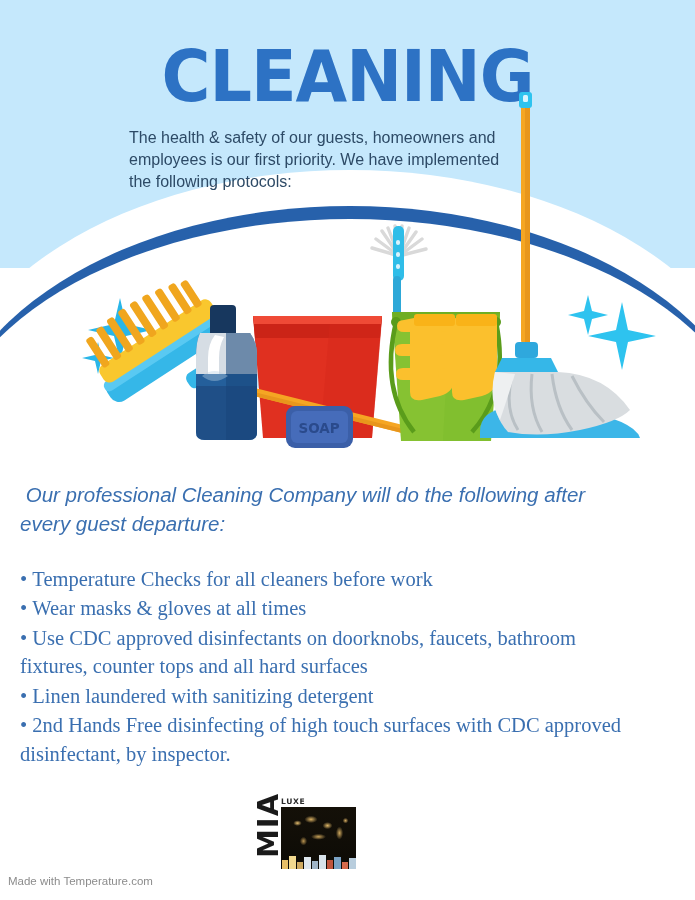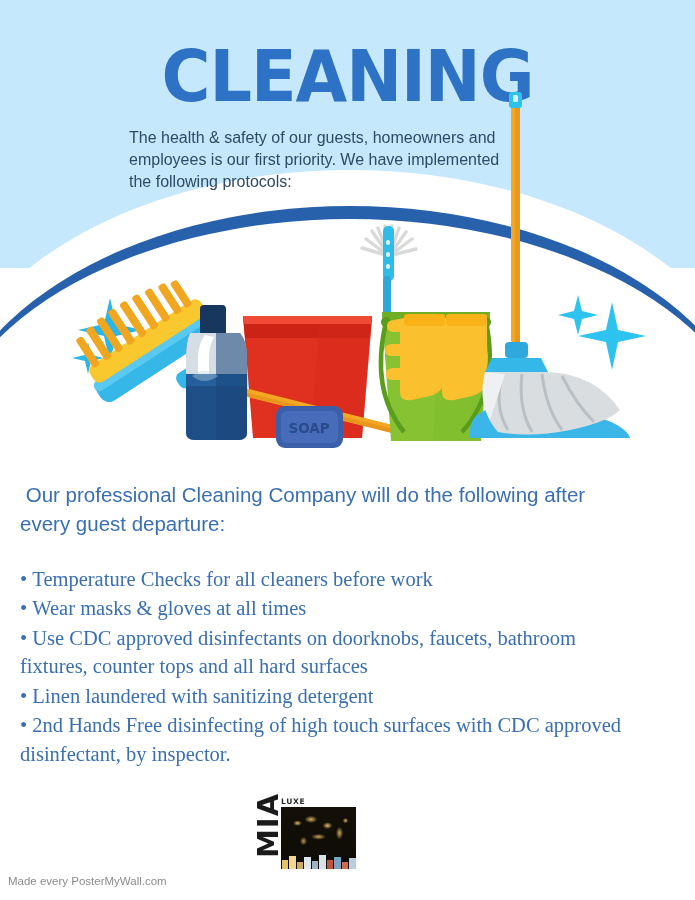--- a/index.html
+++ b/index.html
@@ -62,34 +62,34 @@
     position: absolute;
     left: 129px; top: 127px;
     width: 372px;
     color: #2d4a66;
     font-size: 16px;
     line-height: 1.38;
     font-family: "Liberation Sans", sans-serif;
   }
 
   
-  .illus { position: absolute; left: 0; top: 80px; width: 695px; height: 372px; }
+  .illus { position: absolute; left: 0; top: 80px; width: 695px; height: 372px; padding-left: 10px; }
   .illus svg { display:block; }
 
   
   .body-copy {
     position: absolute;
     left: 20px; top: 481px;
     width: 620px;
     color: #3a6fb0;
     font-size: 20.5px;
     line-height: 1.41;
     font-family: "Liberation Sans", sans-serif;
   }
-  .intro { margin-bottom: 26px; white-space: pre-wrap; }
+  .intro { margin-bottom: 26px; white-space: pre-wrap; font-style: italic; }
   .bullets { list-style: none; }
   .bullets li {
     margin: 0 0 0.5px 0;
     text-indent: 0;
     font-family: Liberation Serif, serif;
   }
   .bullets li::before {
     content: "\2022\00a0";
     color: #3a6fb0;
   }
@@ -351,15 +351,15 @@
         <span style="height:8px;background:#9fb4c6;"></span>
         <span style="height:14px;background:#d8e2ea;"></span>
         <span style="height:9px;background:#c0543c;"></span>
         <span style="height:12px;background:#7aa2c4;"></span>
         <span style="height:7px;background:#d46a4c;"></span>
         <span style="height:11px;background:#b8cddd;"></span>
       </div>
     </div>
   </div>
 
-  <div class="footer">Made every PosterMyWall.com</div>
+  <div class="footer">Made with Temperature.com</div>
 
 </div>
 
 </body></html>

